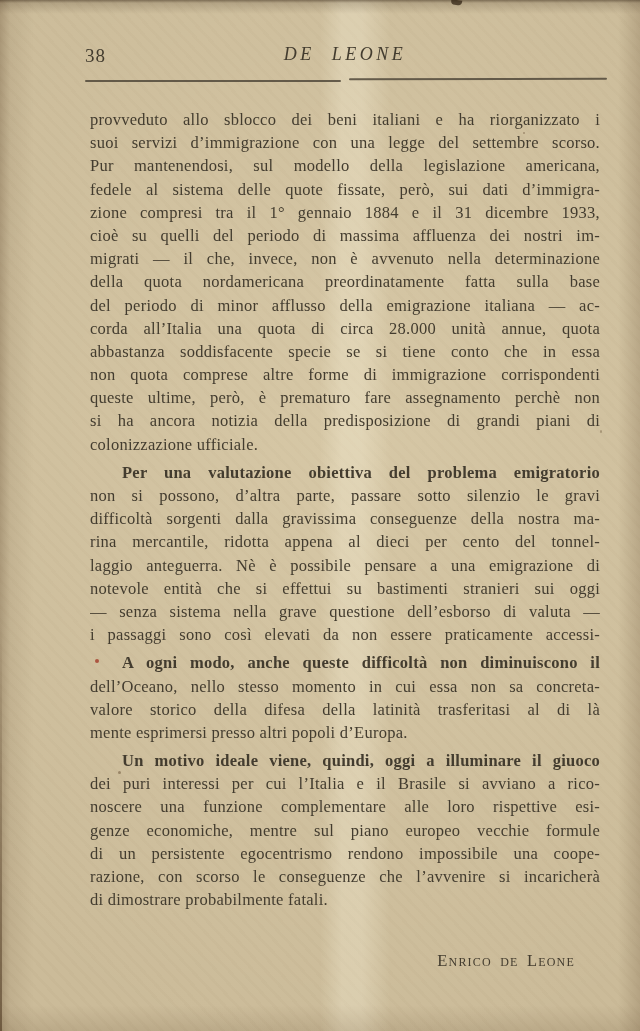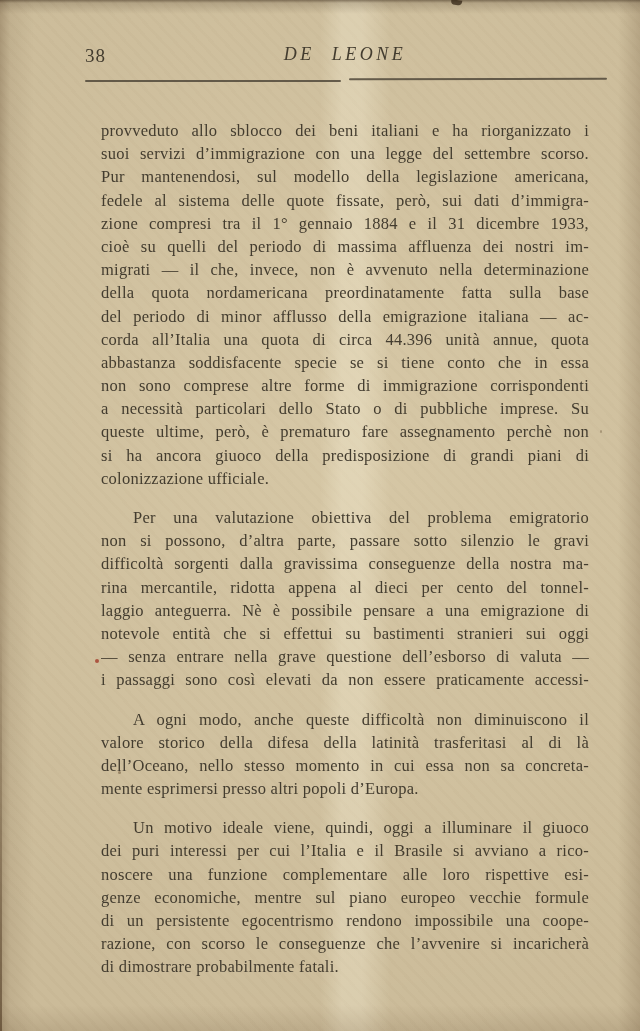--- a/index.html
+++ b/index.html
@@ -75,29 +75,29 @@
   
   .text {
     position: absolute;
     top: 103px;
     left: 85px;
     width: 520px;
     font-size: 16.5px;
     line-height: 23.2px;
     letter-spacing: 0.25px;
   }
-  .para { margin: 16px; padding: 0; }
+  .para { margin: 5px; padding: 0; }
   .line {
     height: 23.2px;
     overflow: hidden;
     text-align: justify;
     text-align-last: justify;
   }
   .line.last { text-align-last: left; }
-  .line.indent { text-indent: 32px; }
+  .line.indent { text-indent: 32px; font-weight: bold; }
 
   
   .signature {
     position: absolute;
     top: 951px;
     right: 65px;
     font-variant: small-caps;
     font-size: 16.5px;
     letter-spacing: 1.2px;
     word-spacing: 3px;
@@ -130,59 +130,59 @@
     <p class="para">
       <span class="line" style="display:block">provveduto allo sblocco dei beni italiani e ha riorganizzato i</span>
       <span class="line" style="display:block">suoi servizi d’immigrazione con una legge del settembre scorso.</span>
       <span class="line" style="display:block">Pur mantenendosi, sul modello della legislazione americana,</span>
       <span class="line" style="display:block">fedele al sistema delle quote fissate, però, sui dati d’immigra-</span>
       <span class="line" style="display:block">zione compresi tra il 1° gennaio 1884 e il 31 dicembre 1933,</span>
       <span class="line" style="display:block">cioè su quelli del periodo di massima affluenza dei nostri im-</span>
       <span class="line" style="display:block">migrati — il che, invece, non è avvenuto nella determinazione</span>
       <span class="line" style="display:block">della quota nordamericana preordinatamente fatta sulla base</span>
       <span class="line" style="display:block">del periodo di minor afflusso della emigrazione italiana — ac-</span>
-      <span class="line" style="display:block">corda all’Italia una quota di circa 44.396 unità annue, quota</span>
+      <span class="line" style="display:block">corda all’Italia una quota di circa 28.000 unità annue, quota</span>
       <span class="line" style="display:block">abbastanza soddisfacente specie se si tiene conto che in essa</span>
-      <span class="line" style="display:block">non sono comprese altre forme di immigrazione corrispondenti</span>
-      <span class="line" style="display:block">a necessità particolari dello Stato o di pubbliche imprese. Su</span>
+      <span class="line" style="display:block">non quota comprese altre forme di immigrazione corrispondenti</span>
       <span class="line" style="display:block">queste ultime, però, è prematuro fare assegnamento perchè non</span>
-      <span class="line" style="display:block">si ha ancora giuoco della predisposizione di grandi piani di</span>
+      <span class="line" style="display:block">si ha ancora notizia della predisposizione di grandi piani di</span>
       <span class="line last" style="display:block">colonizzazione ufficiale.</span>
     </p>
 
     <p class="para">
       <span class="line indent" style="display:block">Per una valutazione obiettiva del problema emigratorio</span>
       <span class="line" style="display:block">non si possono, d’altra parte, passare sotto silenzio le gravi</span>
       <span class="line" style="display:block">difficoltà sorgenti dalla gravissima conseguenze della nostra ma-</span>
       <span class="line" style="display:block">rina mercantile, ridotta appena al dieci per cento del tonnel-</span>
       <span class="line" style="display:block">laggio anteguerra. Nè è possibile pensare a una emigrazione di</span>
       <span class="line" style="display:block">notevole entità che si effettui su bastimenti stranieri sui oggi</span>
-      <span class="line" style="display:block">— senza entrare nella grave questione dell’esborso di valuta —</span>
+      <span class="line" style="display:block">— senza sistema nella grave questione dell’esborso di valuta —</span>
       <span class="line" style="display:block">i passaggi sono così elevati da non essere praticamente accessi-</span>
     </p>
 
     <p class="para">
       <span class="line indent" style="display:block">A ogni modo, anche queste difficoltà non diminuiscono il</span>
+      <span class="line" style="display:block">dell’Oceano, nello stesso momento in cui essa non sa concreta-</span>
       <span class="line" style="display:block">valore storico della difesa della latinità trasferitasi al di là</span>
-      <span class="line" style="display:block">dell’Oceano, nello stesso momento in cui essa non sa concreta-</span>
       <span class="line last" style="display:block">mente esprimersi presso altri popoli d’Europa.</span>
     </p>
 
     <p class="para">
       <span class="line indent" style="display:block">Un motivo ideale viene, quindi, oggi a illuminare il giuoco</span>
       <span class="line" style="display:block">dei puri interessi per cui l’Italia e il Brasile si avviano a rico-</span>
       <span class="line" style="display:block">noscere una funzione complementare alle loro rispettive esi-</span>
       <span class="line" style="display:block">genze economiche, mentre sul piano europeo vecchie formule</span>
       <span class="line" style="display:block">di un persistente egocentrismo rendono impossibile una coope-</span>
       <span class="line" style="display:block">razione, con scorso le conseguenze che l’avvenire si incaricherà</span>
       <span class="line last" style="display:block">di dimostrare probabilmente fatali.</span>
     </p>
 
   </div>
 
+  <div class="signature">Enrico de Leone</div>
 
   <div class="speck speck-top-mark"></div>
   <div class="speck speck-red"></div>
   <div class="speck speck-1"></div>
   <div class="speck speck-2"></div>
   <div class="speck speck-3"></div>
   <div class="edge-left-line"></div>
 
 </div>
 

